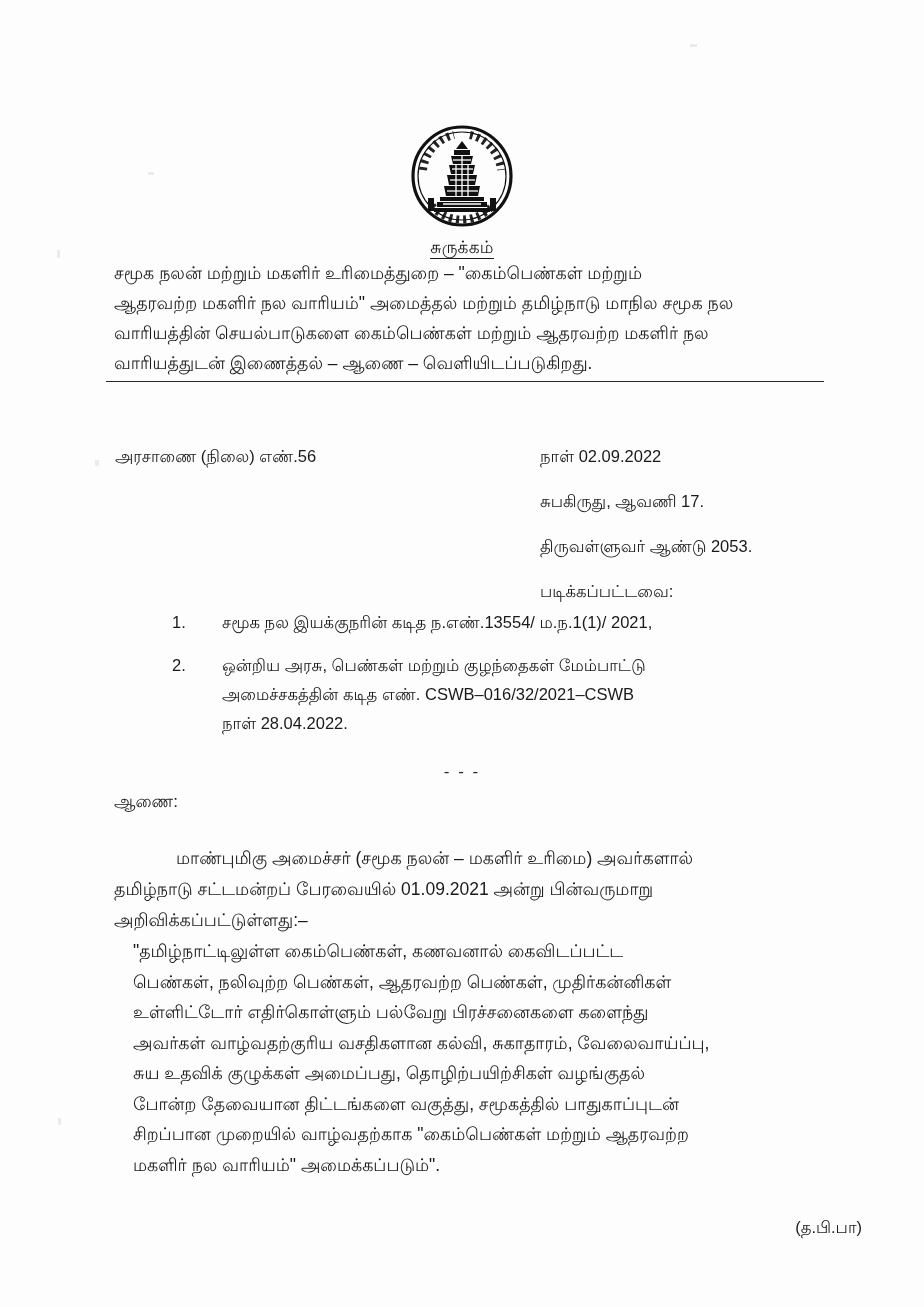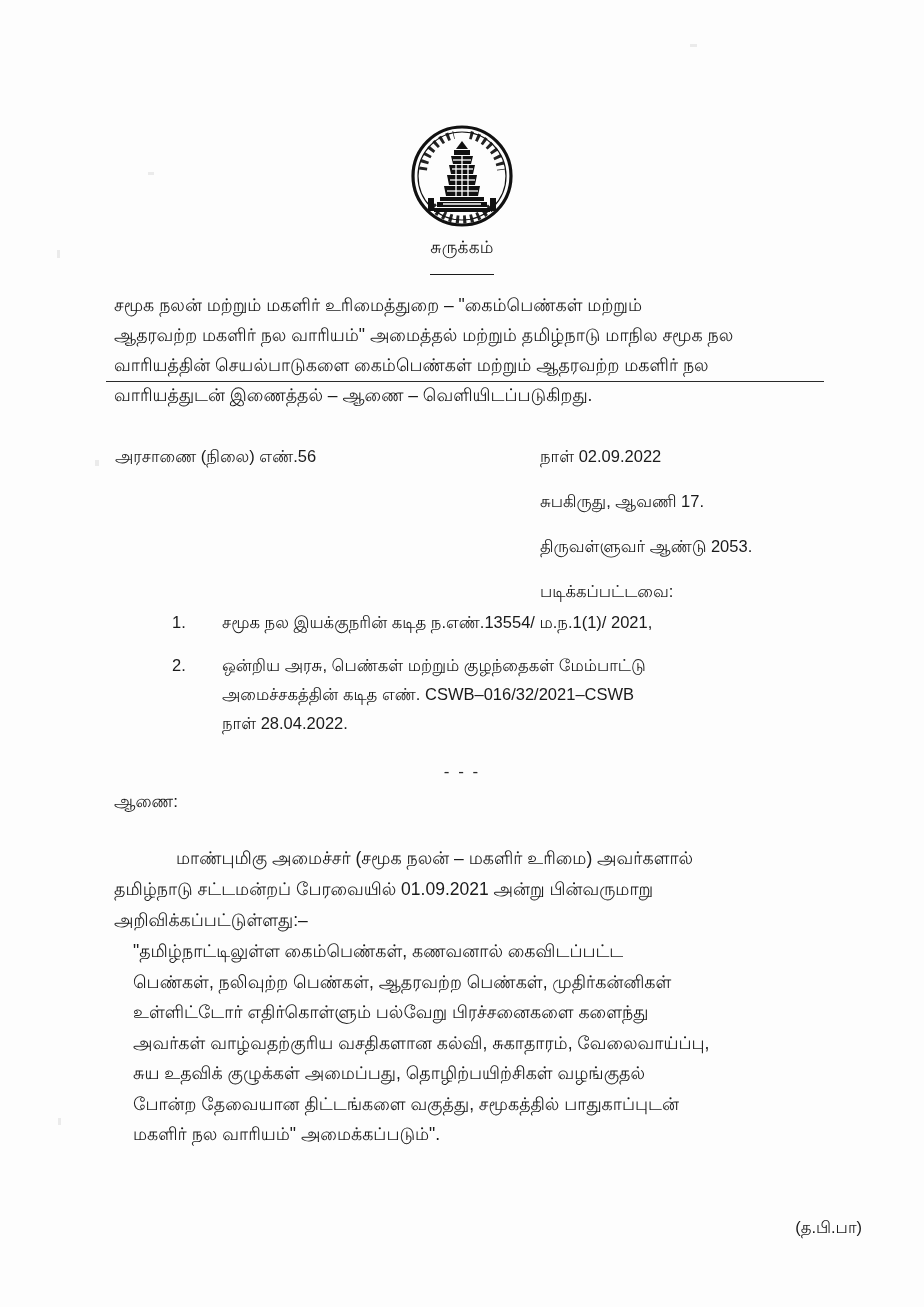--- a/index.html
+++ b/index.html
@@ -48,33 +48,32 @@
     position: absolute;
     top: 238px;
     left: 0;
     width: 924px;
     text-align: center;
     font-size: 17px;
     letter-spacing: .2px;
   }
   .summary-heading span {
     border-bottom: 1.5px solid #1a1a1a;
-    padding-bottom: 17px;
+    padding-bottom: 1px;
   }
 
   .summary-para {
     position: absolute;
     top: 258px;
     left: 114px;
     width: 712px;
     font-size: 17.5px;
     line-height: 30px;
     text-align: justify;
     text-justify: inter-word;
-    margin-top: 32px;
   }
   .summary-para > div:last-child {
     text-align: left;
   }
 
   .rule {
     position: absolute;
     top: 381px;
     left: 106px;
     width: 718px;
@@ -308,18 +307,19 @@
     <div>அறிவிக்கப்பட்டுள்ளது:–</div>
   </div>
 
   <div class="quote-block">
     <div class="j">"தமிழ்நாட்டிலுள்ள கைம்பெண்கள், கணவனால் கைவிடப்பட்ட</div>
     <div class="j">பெண்கள், நலிவுற்ற பெண்கள், ஆதரவற்ற பெண்கள், முதிர்கன்னிகள்</div>
     <div class="j">உள்ளிட்டோர் எதிர்கொள்ளும் பல்வேறு பிரச்சனைகளை களைந்து</div>
     <div class="j">அவர்கள் வாழ்வதற்குரிய வசதிகளான கல்வி, சுகாதாரம், வேலைவாய்ப்பு,</div>
     <div class="j">சுய உதவிக் குழுக்கள் அமைப்பது, தொழிற்பயிற்சிகள் வழங்குதல்</div>
     <div class="j">போன்ற தேவையான திட்டங்களை வகுத்து, சமூகத்தில் பாதுகாப்புடன்</div>
+    <div class="j">சிறப்பான முறையில் வாழ்வதற்காக "கைம்பெண்கள் மற்றும் ஆதரவற்ற</div>
     <div class="last">மகளிர் நல வாரியம்" அமைக்கப்படும்".</div>
   </div>
 
   <div class="footer-note">(த.பி.பா)</div>
 
 </div>
 
 </body></html>

